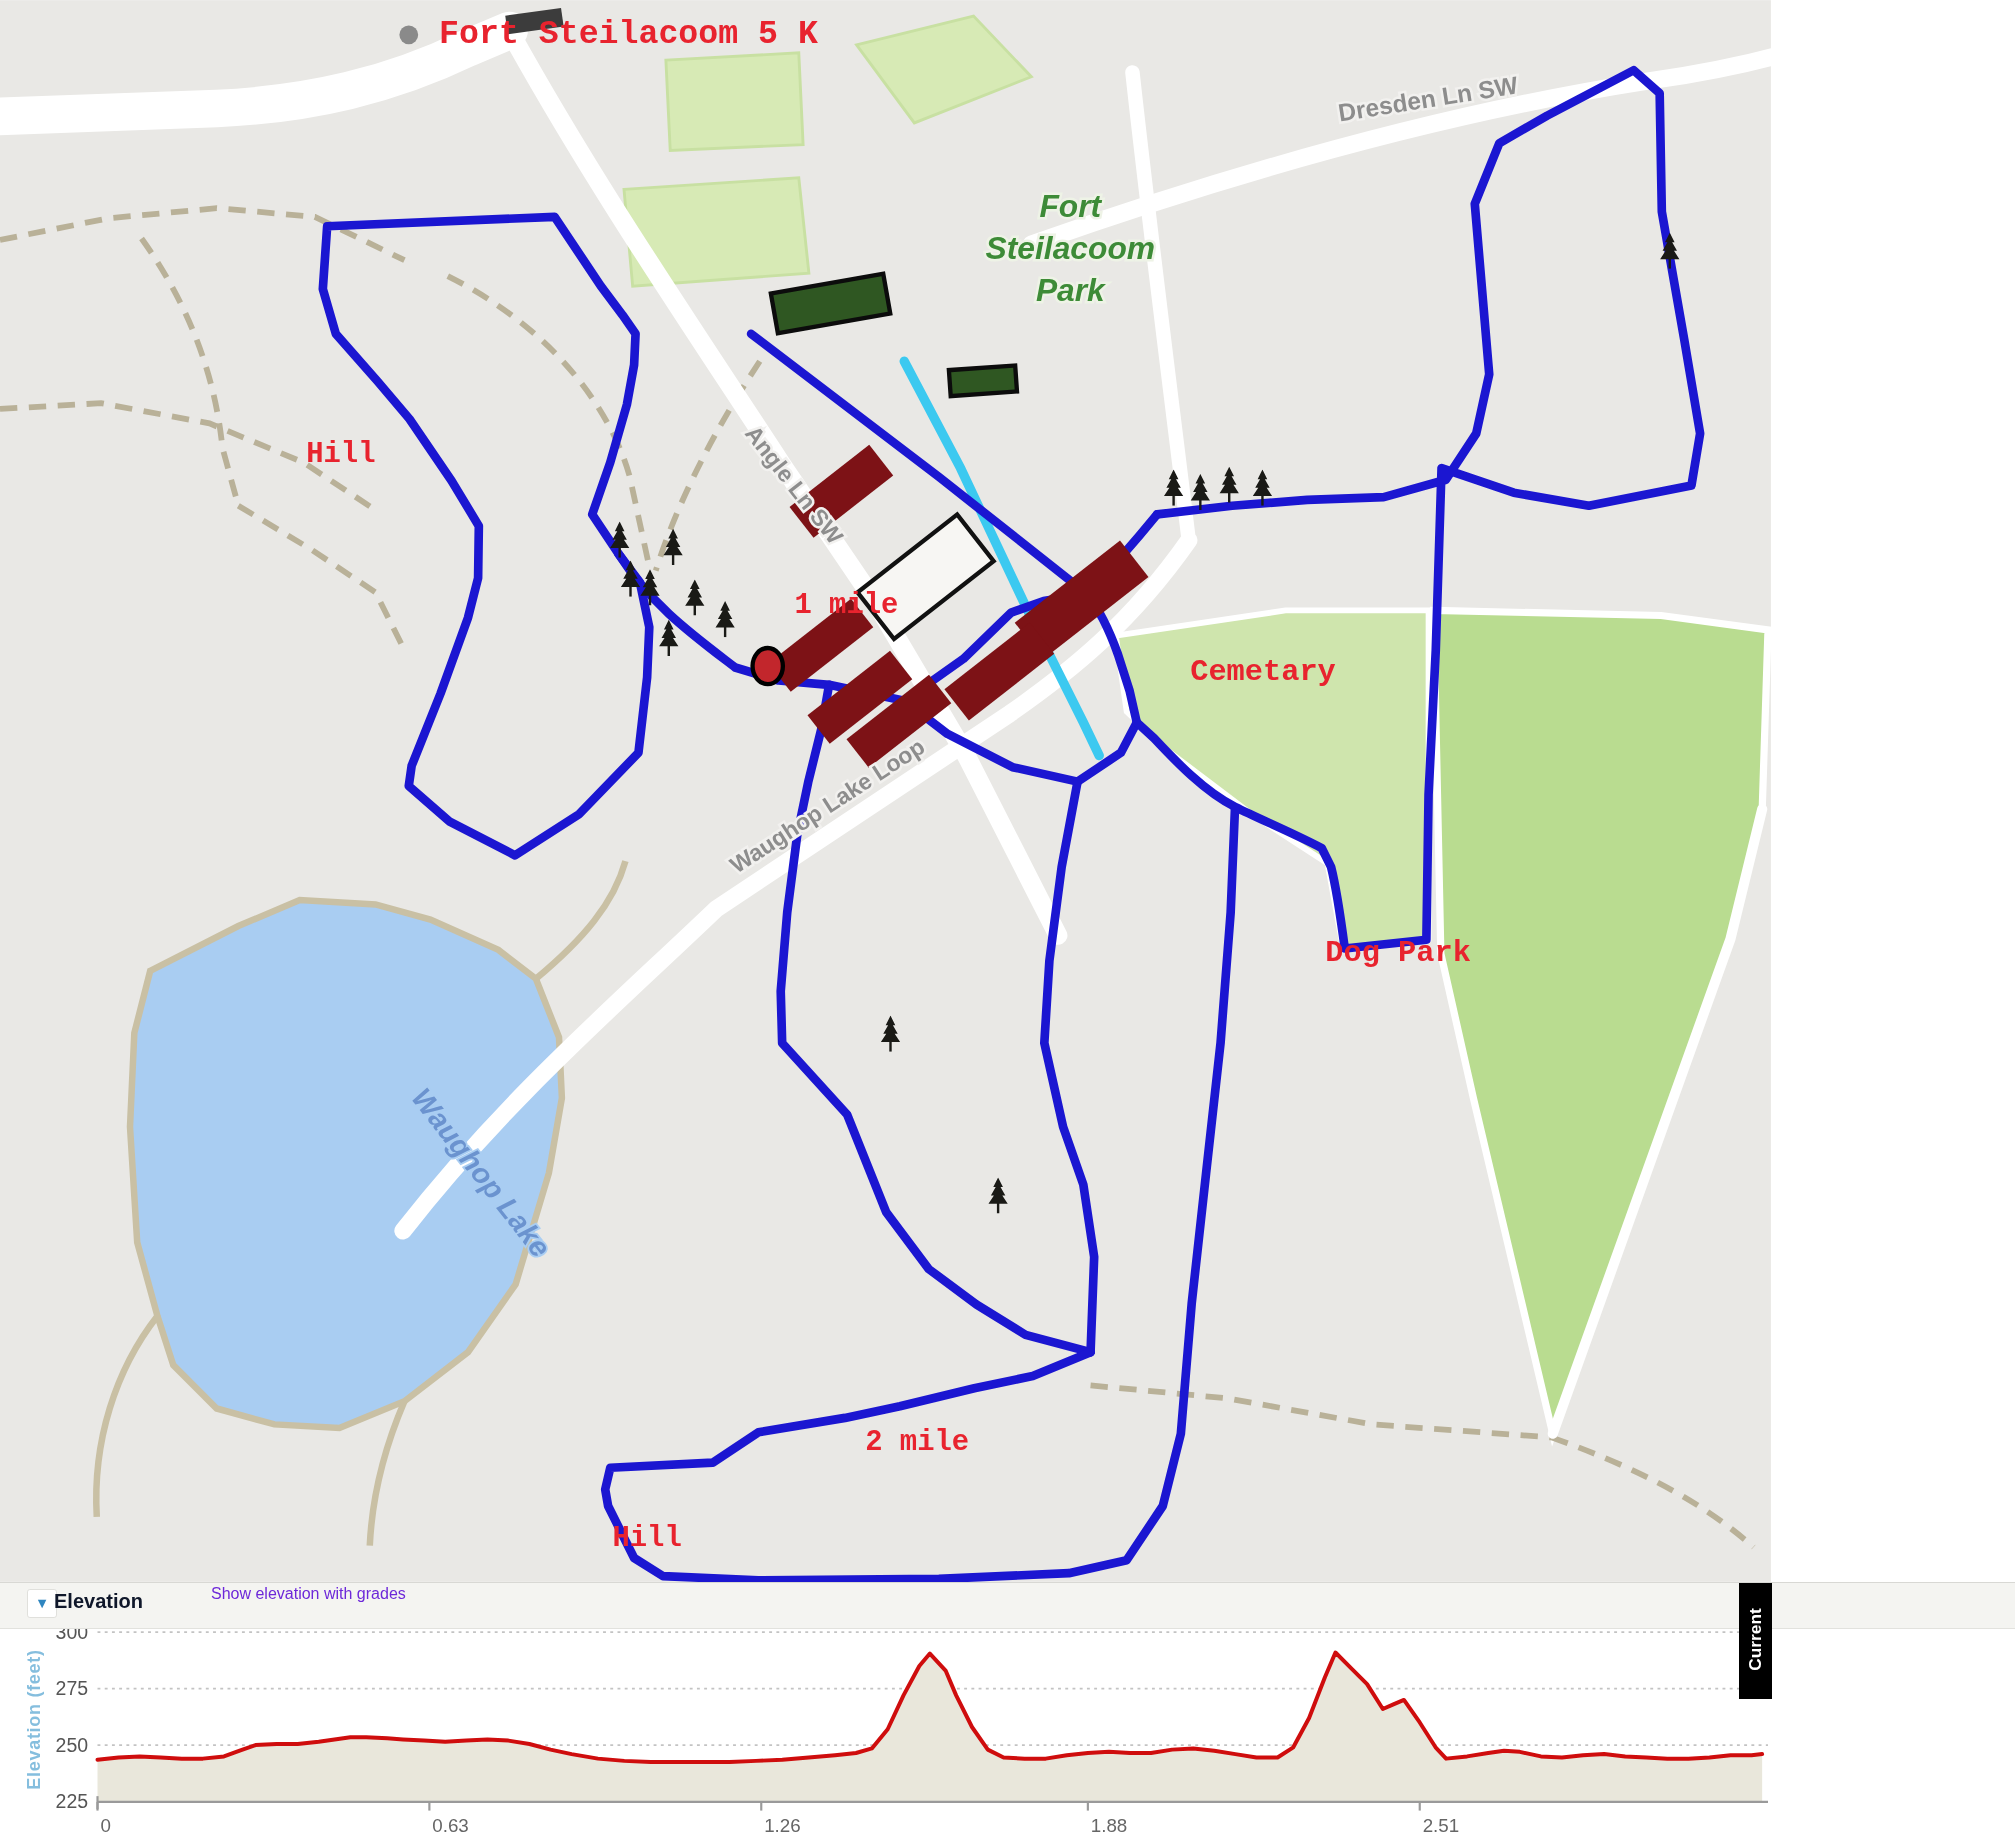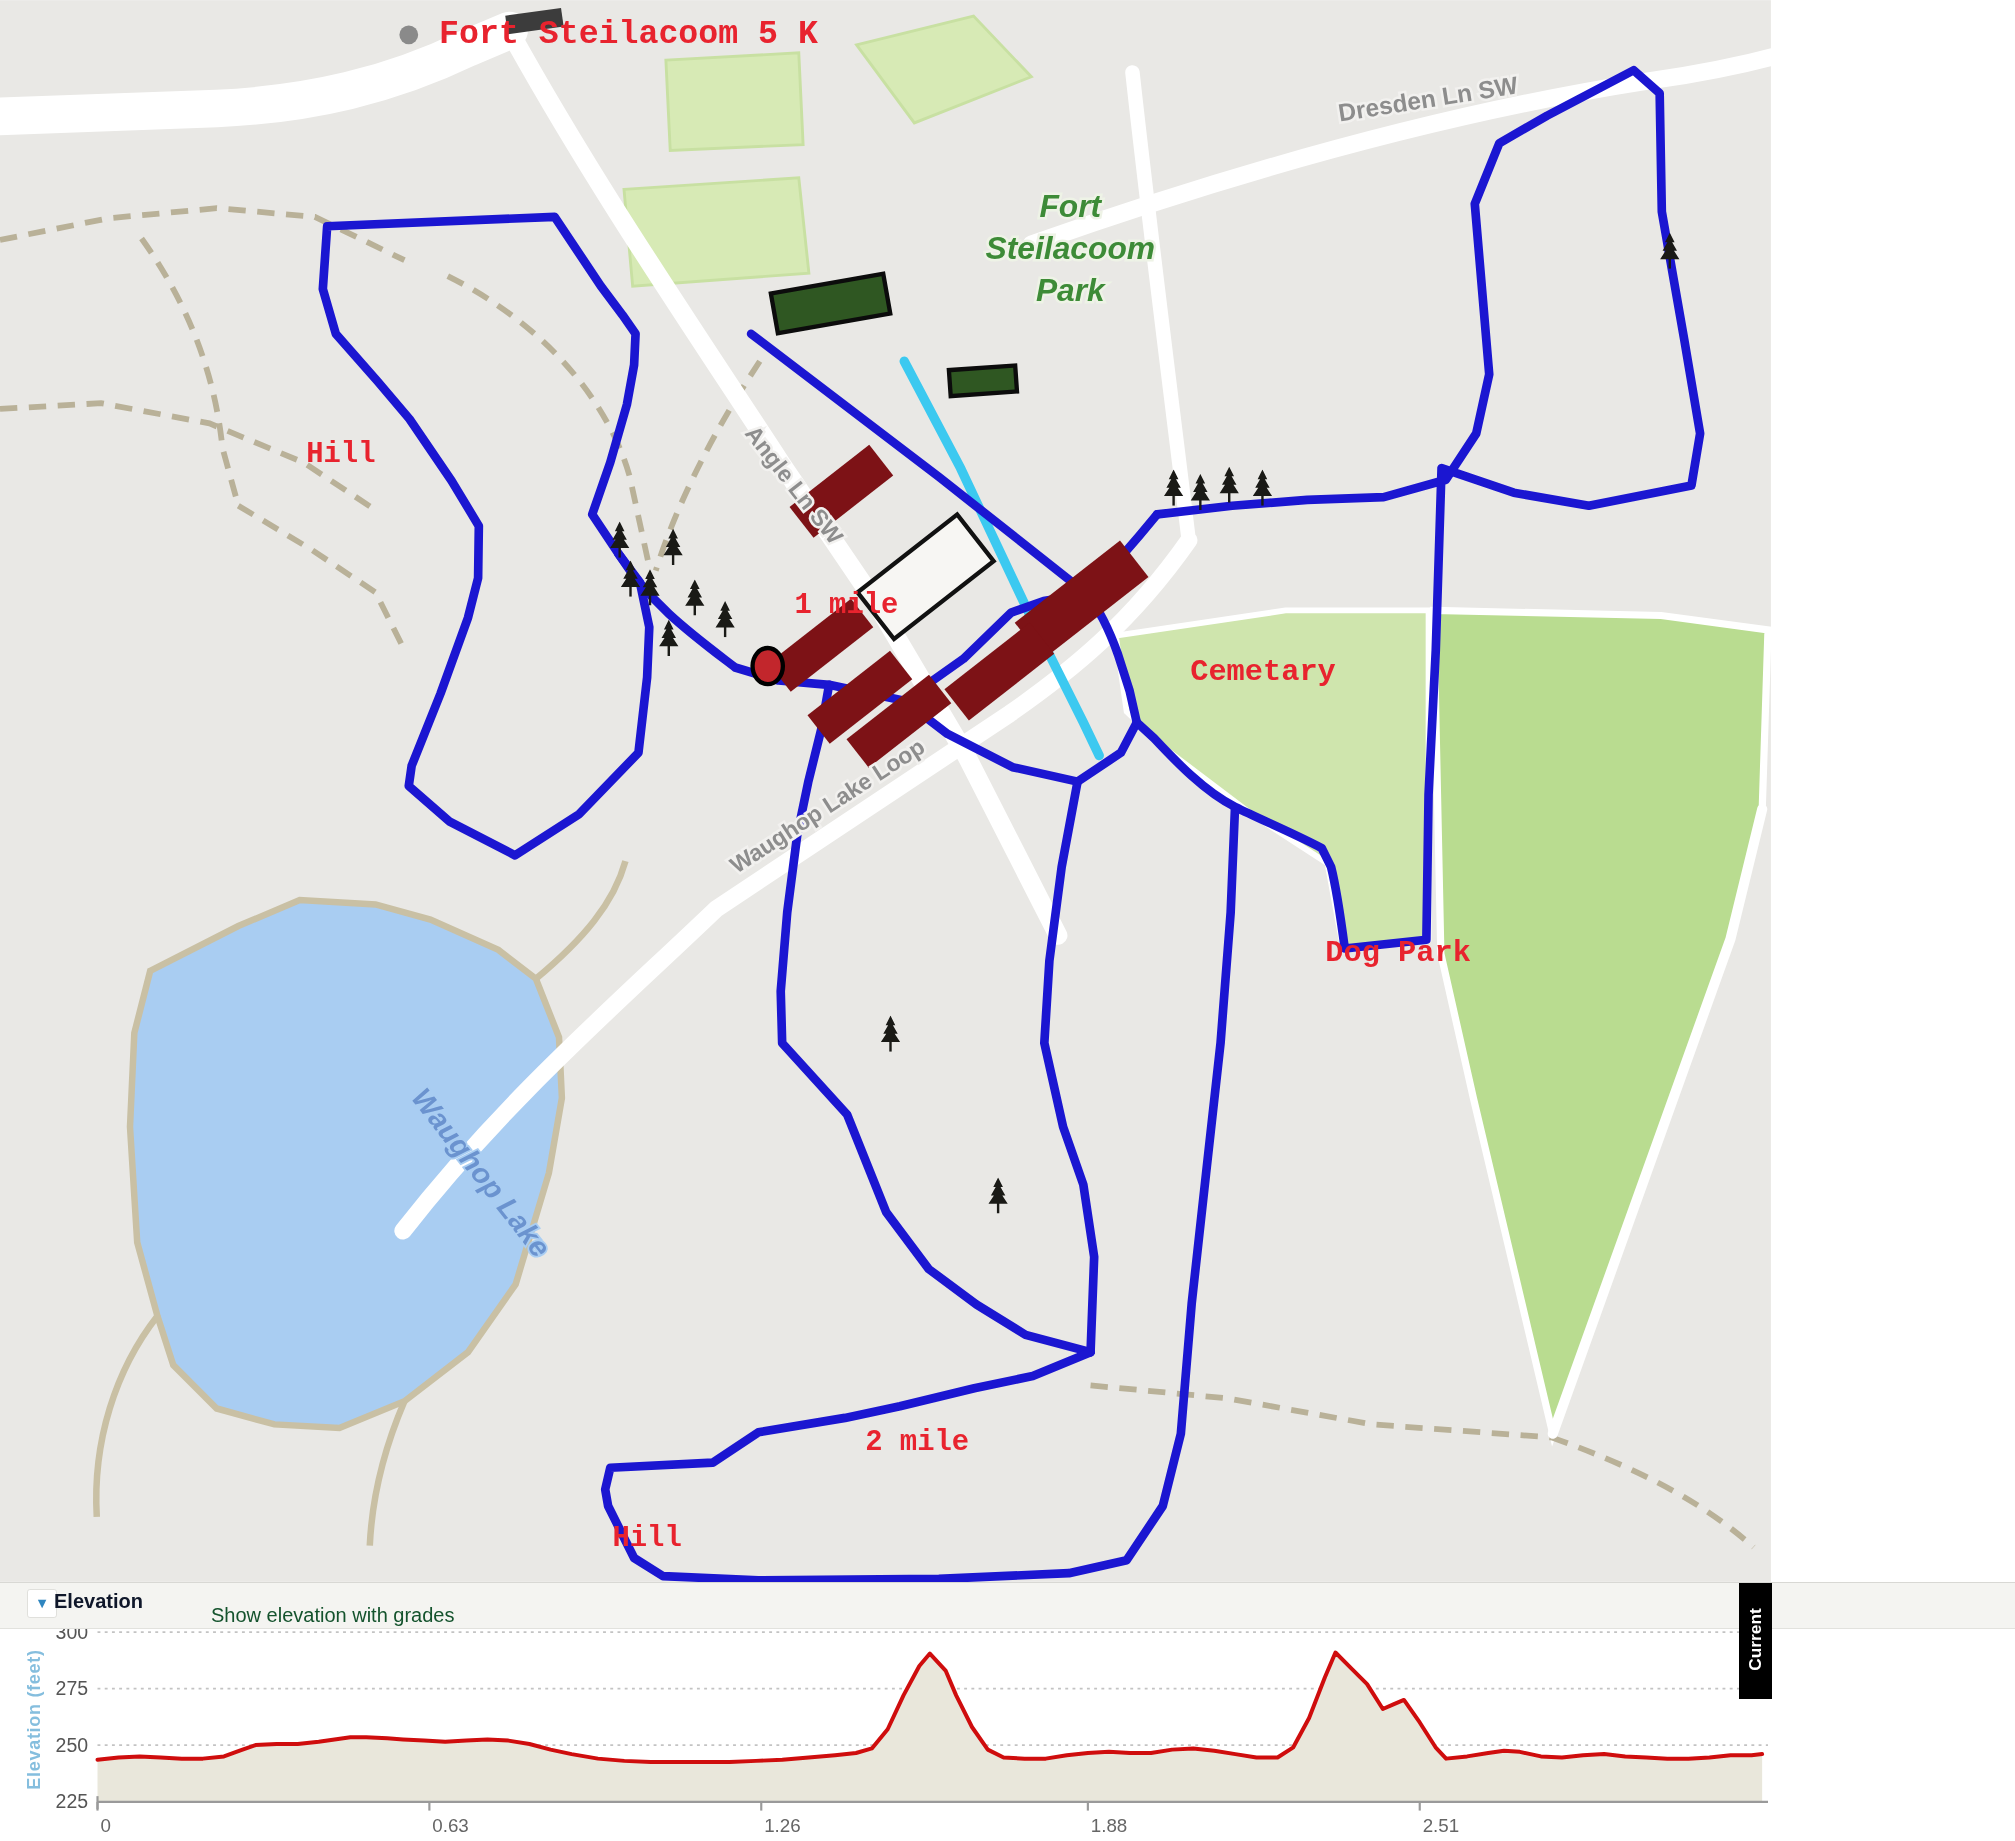--- a/index.html
+++ b/index.html
@@ -19,21 +19,21 @@
 
   
   .elev-panel{position:absolute;left:0;top:1582px;width:2015px;height:260px;background:#ffffff;
               border-top:1.4px solid #d8d8d4;}
   .elev-header{position:absolute;left:0;top:0;width:100%;height:45px;background:#f4f4f1;
                border-bottom:0.7px solid #e2e2de;}
   .collapse-box{position:absolute;left:27.4px;top:5.8px;width:27.4px;height:27.4px;background:#ffffff;
                 border:0.7px solid #e0e0dc;border-radius:2.9px;text-align:center;line-height:27.4px;
                 color:#2f86c0;font-size:14.4px;cursor:pointer;}
   .elev-title{position:absolute;left:54px;top:7.2px;font-size:20px;font-weight:bold;color:#0f172a;}
-  .elev-link{position:absolute;left:211px;top:21px;font-size:20px;color:#14532d;cursor:pointer;}
+  .elev-link{position:absolute;left:211px;top:2px;font-size:16px;color:#6d28d9;cursor:pointer;}
   .elev-chart{position:absolute;left:0;top:0;width:2015px;height:260px;}
   .y-axis-label{position:absolute;left:-45px;top:126px;width:159px;text-align:center;
                 transform:rotate(-90deg);font-size:18px;font-weight:bold;color:#85bede;letter-spacing:0.7px;}
   .current-overlay{position:absolute;left:1739px;top:0px;width:33px;height:116px;background:#000000;}
   .current-overlay span{position:absolute;left:-42px;top:46px;width:116px;text-align:center;
                         transform:rotate(-90deg);color:#ffffff;font-size:17.3px;font-weight:bold;}
 </style>
 </head>
 <body>
 

